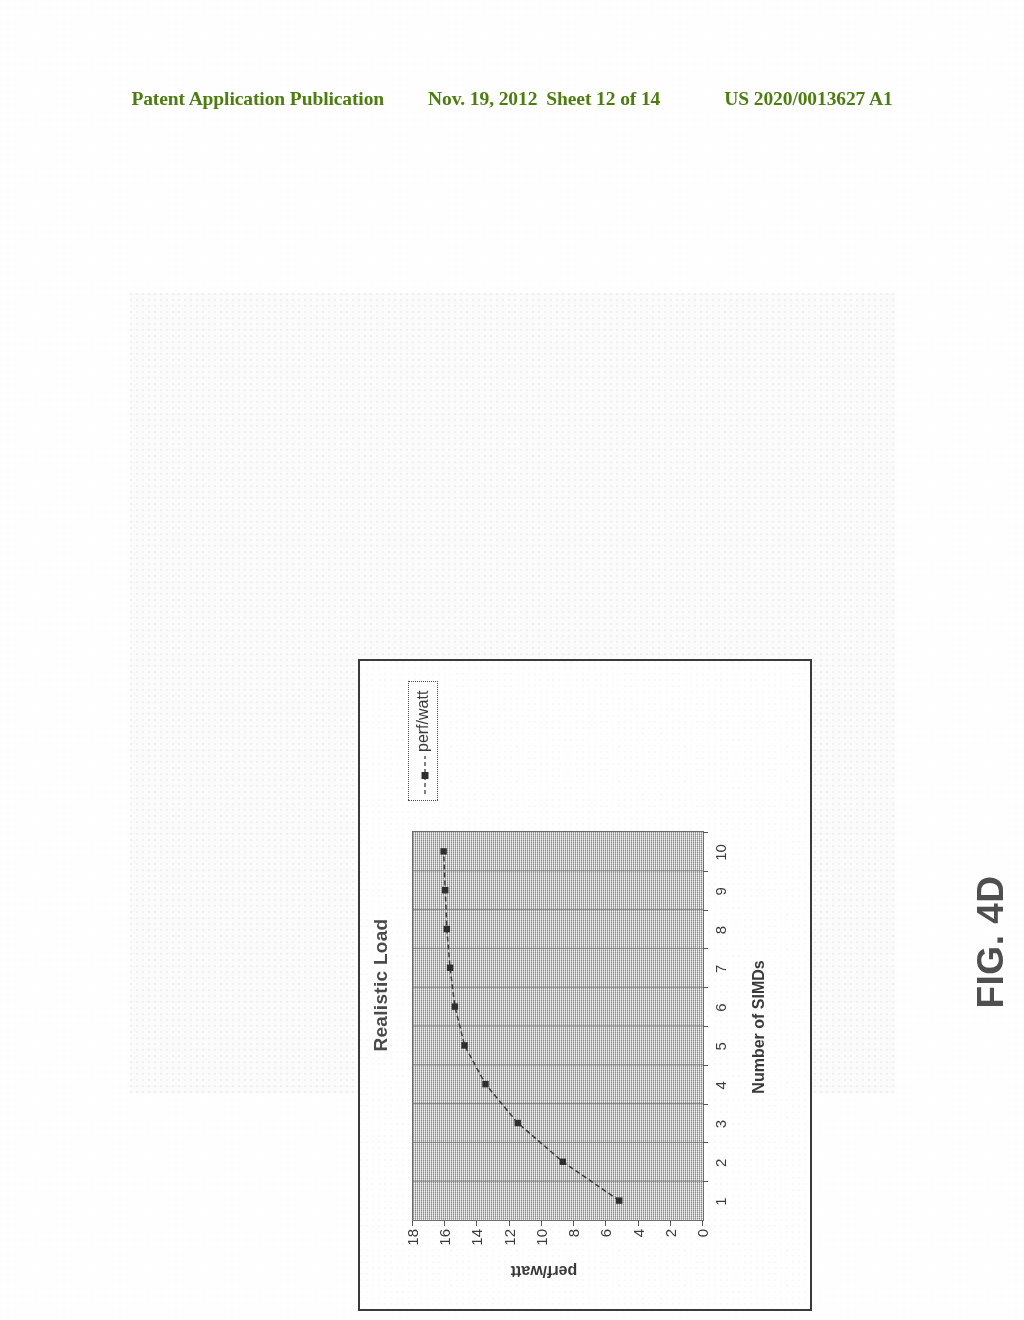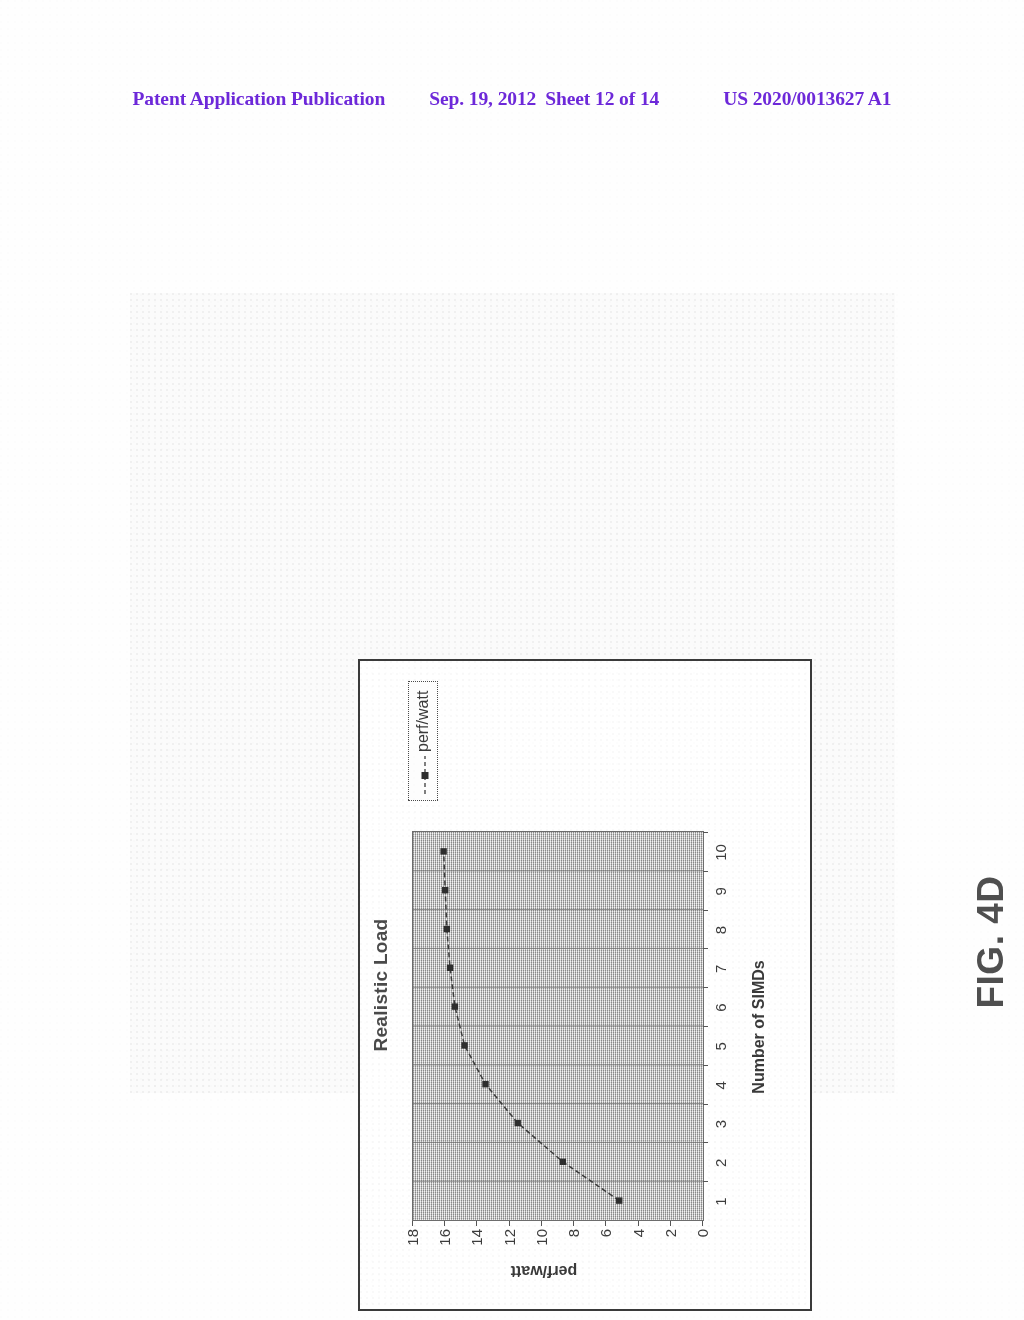--- a/index.html
+++ b/index.html
@@ -41,21 +41,21 @@
     position: absolute;
     left: 0;
     top: 88px;
     width: 1024px;
     display: flex;
     justify-content: center;
     align-items: baseline;
     font-family: "Liberation Serif", serif;
     font-weight: bold;
     font-size: 19.5px;
-    color: #6d28d9;
+    color: #4d7c0f;
     letter-spacing: -0.1px;
     white-space: nowrap;
   }
   #header .h-pub { margin-right: 44px; }
   #header .h-date { margin-right: 9px; }
   #header .h-sheet { margin-right: 64px; }
   #header .h-num { }
 
   
   #fig-panel {
@@ -222,21 +222,21 @@
     transform-origin: center center;
   }
 </style>
 </head>
 <body>
 
 <div id="page">
 
   <div id="header">
     <span class="h-pub">Patent Application Publication</span>
-    <span class="h-date">Sep. 19, 2012</span>
+    <span class="h-date">Nov. 19, 2012</span>
     <span class="h-sheet">Sheet 12 of 14</span>
     <span class="h-num">US 2020/0013627 A1</span>
   </div>
 
   <div id="fig-panel">
 
     <div id="chart-box">
       <div id="chart-rot">
 
         <div class="chart-title">Realistic Load</div>

